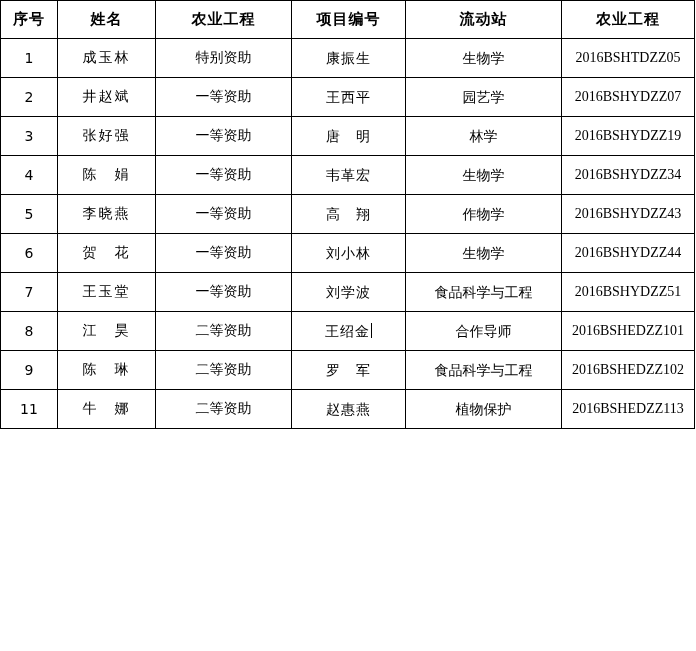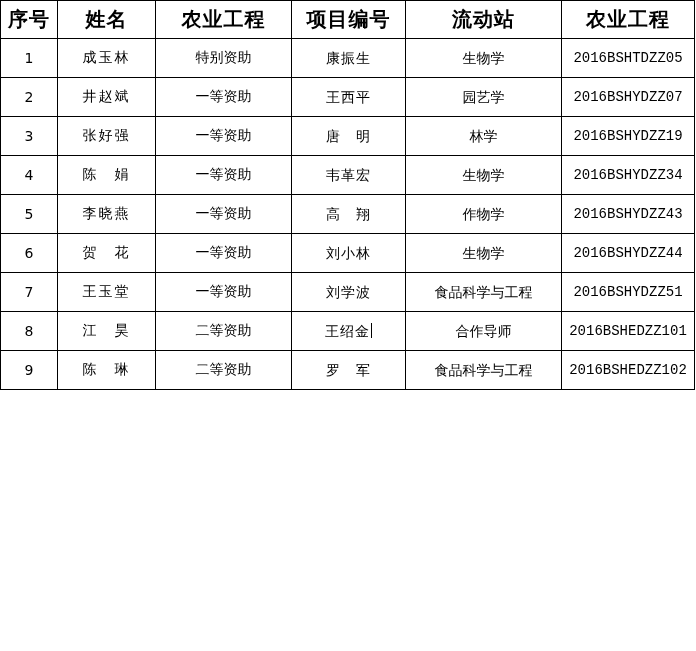--- a/index.html
+++ b/index.html
@@ -28,21 +28,21 @@
   }
   table.grid td, table.grid th {
     border: 1px solid #000000;
     text-align: center;
     vertical-align: middle;
     padding: 0 2px;
     font-weight: normal;
     line-height: 1.35;
   }
   table.grid thead th {
-    font-size: 20px;
+    font-size: 15px;
     height: 37px;
     font-weight: bold;
     letter-spacing: 1px;
   }
   table.grid tbody td {
     font-size: 14px;
     height: 38px;
   }
   
   col.c-index { width: 57px; }
@@ -52,21 +52,21 @@
   col.c-station{ width: 156px; }
   col.c-code  { width: 133px; }
 
   td.idx { font-size: 14px; }
   td.name { font-size: 15px; letter-spacing: 2px; font-family: Liberation Serif, serif; }
   td.level { font-size: 14px; font-family: Liberation Mono, monospace; }
   td.mentor { font-size: 14px; letter-spacing: 1px; }
   td.station { font-size: 14px; }
   td.code {
     font-size: 12px;
-    font-family: Liberation Mono, monospace;
+    font-family: Liberation Serif, serif;
     word-break: break-all;
     line-height: 1.3;
     letter-spacing: 0px;
     margin-top: 29px;
   }
   tr.tall td { height: 76px; }
   
   .caret {
     display: inline-block;
     width: 1px;
@@ -165,15 +165,23 @@
           <td class="code">2016BSHEDZZ101</td>
         </tr>
         <tr class="tall">
           <td class="idx">9</td>
           <td class="name">陈　琳</td>
           <td class="level">二等资助</td>
           <td class="mentor">罗　军</td>
           <td class="station">食品科学与工程</td>
           <td class="code">2016BSHEDZZ102</td>
         </tr>
+        <tr class="tall">
+          <td class="idx">11</td>
+          <td class="name">牛　娜</td>
+          <td class="level">二等资助</td>
+          <td class="mentor">赵惠燕</td>
+          <td class="station">植物保护</td>
+          <td class="code">2016BSHEDZZ113</td>
+        </tr>
       </tbody>
   </table>
 </div>
 
 </body></html>

